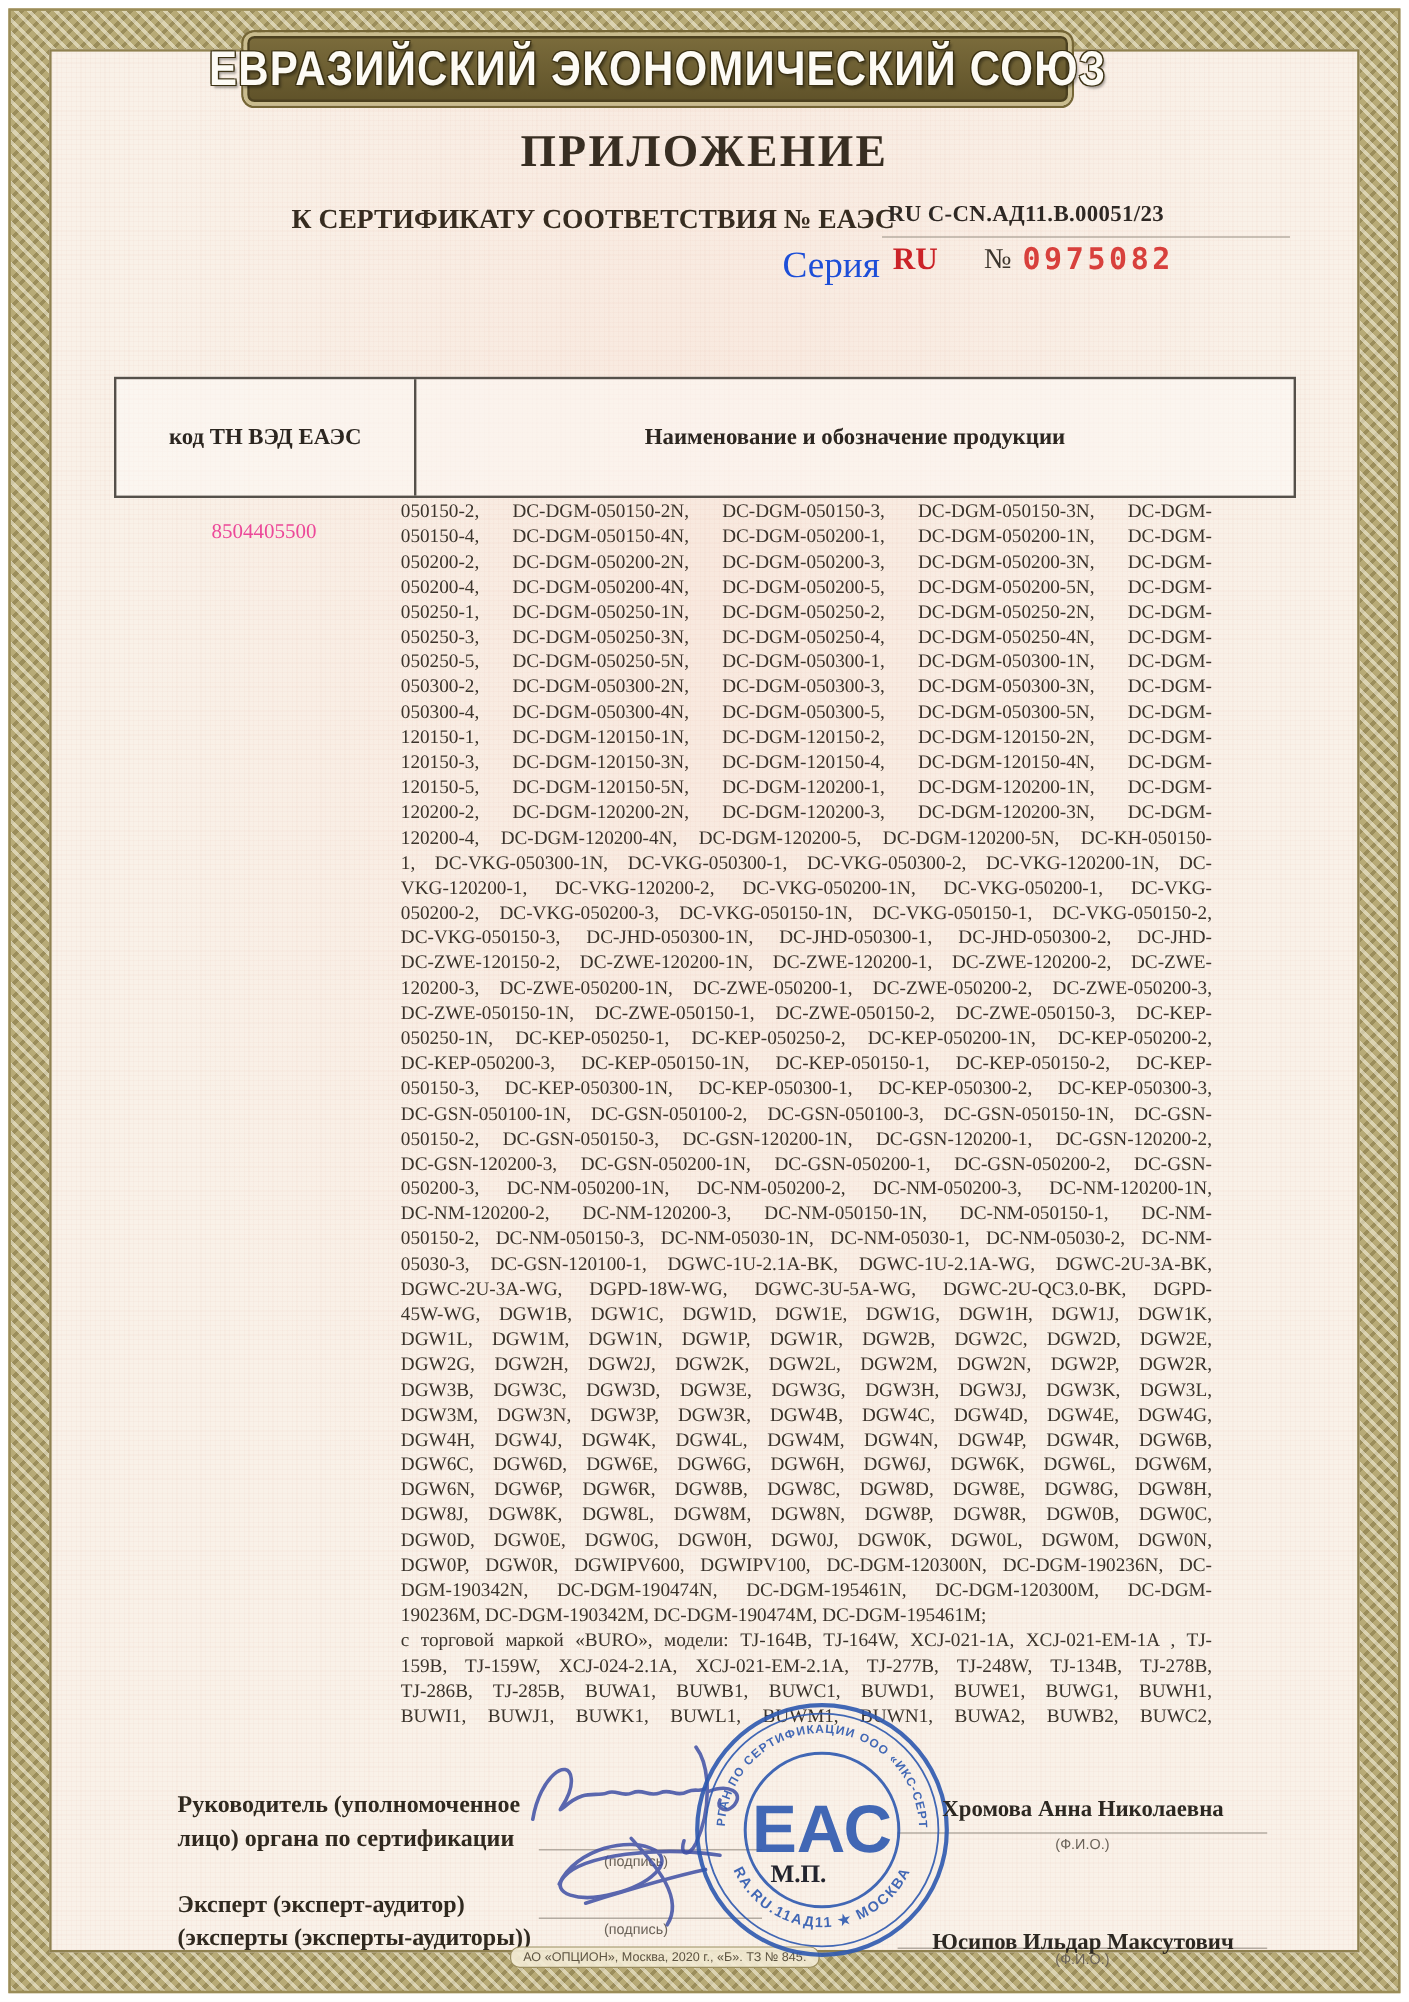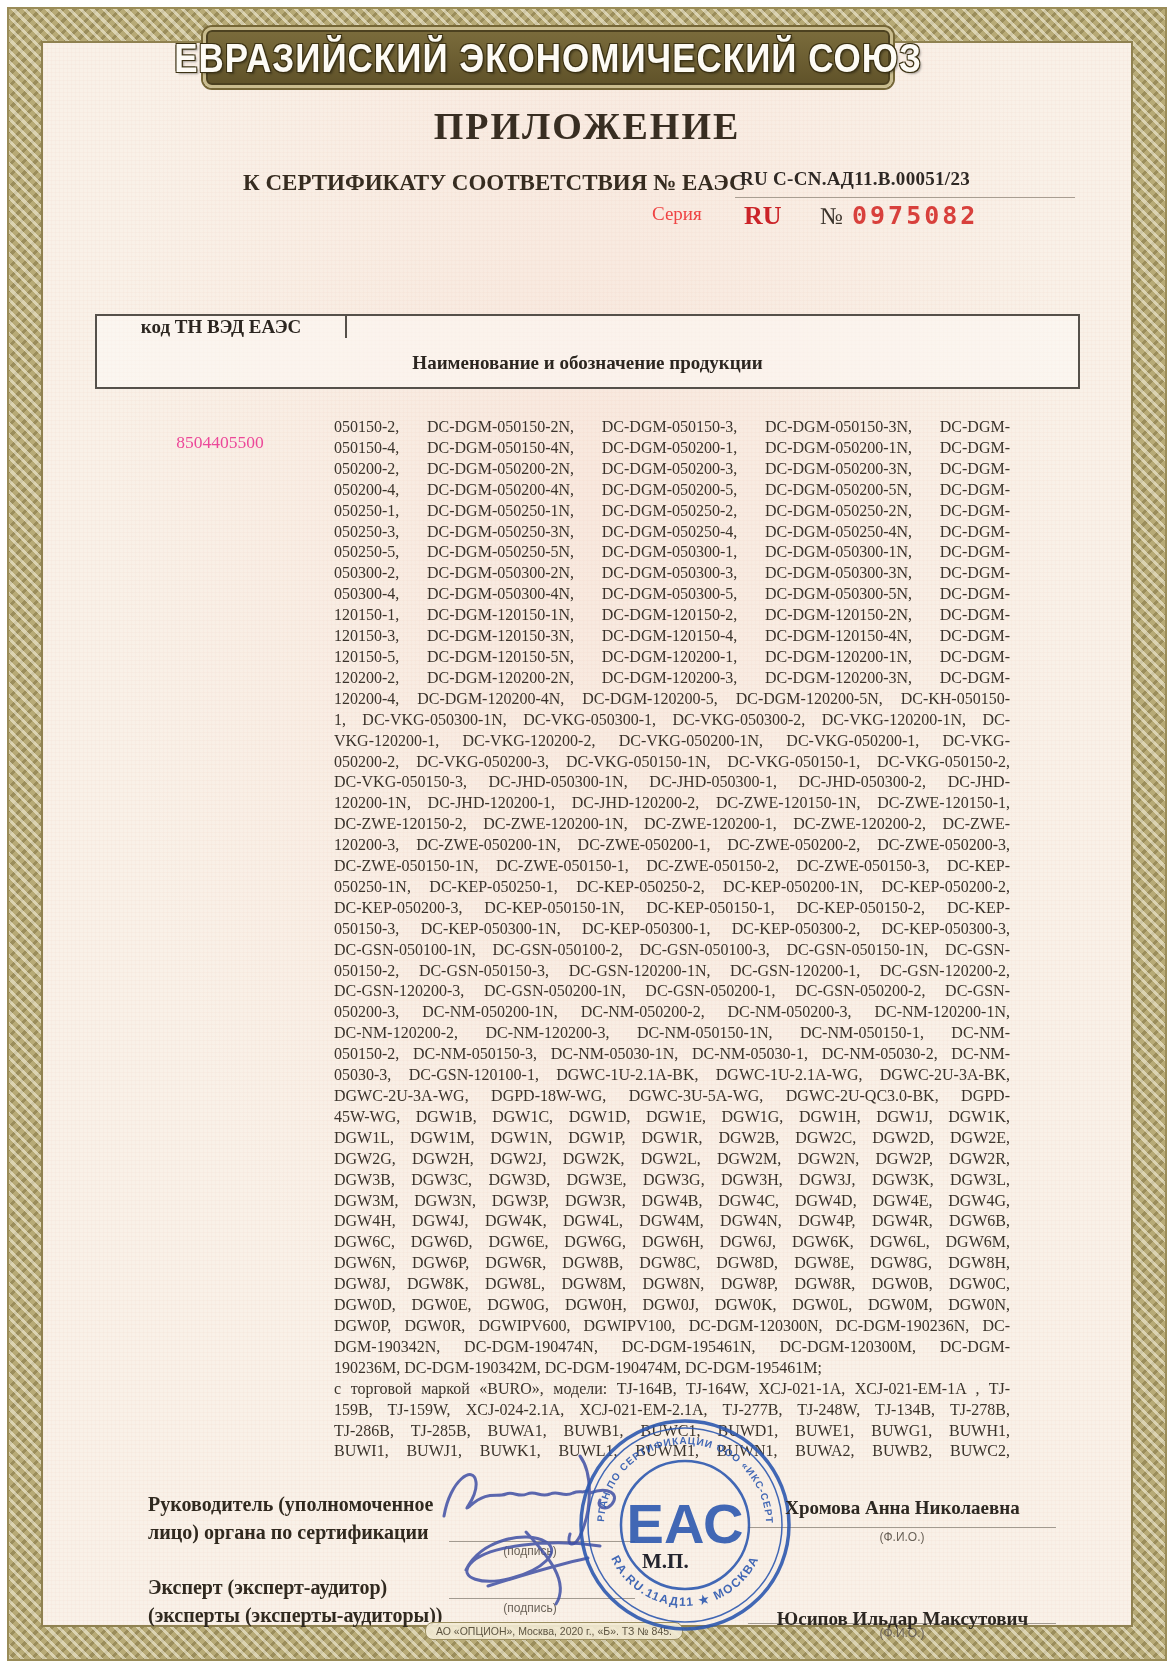--- a/index.html
+++ b/index.html
@@ -24,28 +24,28 @@
     border:3px solid #c9bc8e;box-shadow:0 0 0 2px #756636, inset 0 0 0 2px #4c4120;
     display:flex;align-items:center;justify-content:center;z-index:3;}
   .banner-text{font-family:"Liberation Sans",sans-serif;font-size:35px;font-weight:bold;
     letter-spacing:1px;color:#fdfbf5;transform:scaleY(1.16);white-space:nowrap;
     text-shadow:1px 1px 0 #3c3214,-1px -1px 0 #3c3214,1px -1px 0 #3c3214,-1px 1px 0 #3c3214,2px 2px 2px rgba(0,0,0,.35);}
   .doc-title{left:0;top:104px;width:1174px;text-align:center;font-size:38px;font-weight:bold;
     letter-spacing:2px;color:#382e22;}
   .cert-label{left:243px;top:170px;font-size:23px;font-weight:bold;color:#362c20;white-space:nowrap;}
   .cert-number{left:740px;top:168px;font-size:19px;font-weight:bold;color:#2e2824;letter-spacing:.3px;white-space:nowrap;}
   .cert-underline{left:735px;top:197px;width:340px;height:1px;background:#a89e92;}
-  .series-label{left:652px;top:203px;font-size:19px;color:#ef4444;}
+  .series-label{left:652px;top:203px;font-size:31px;color:#1d4ed8;}
   .series-value{left:744px;top:201px;font-size:26px;font-weight:bold;color:#cb2328;}
   .number-sign{left:820px;top:203px;font-size:24px;color:#3c342c;}
   .blank-number{left:852px;top:201px;font-size:25px;font-weight:bold;color:#d8403c;
     font-family:"DejaVu Sans Mono",monospace;letter-spacing:3px;}
   
-  .thead{left:95px;top:314px;width:985px;height:75px;border:2px solid #55504a;
-    background:rgba(253,250,246,.55);display:flex;box-sizing:border-box;flex-direction:column;}
+  .thead{left:95px;top:314px;width:985px;height:101px;border:2px solid #55504a;
+    background:rgba(253,250,246,.55);display:flex;box-sizing:border-box;}
   .th{display:flex;align-items:center;justify-content:center;font-weight:bold;font-size:19px;color:#2c2620;}
   .th1{width:250px;border-right:2px solid #55504a;box-sizing:border-box;}
   .th2{flex:1;}
   .tnved-code{left:95px;top:432px;width:250px;text-align:center;font-size:17.5px;color:#ec4899;}
   
   .plist{left:334px;top:417px;width:676px;font-size:16px;line-height:20.9px;color:#3a332b;}
   .pline{text-align:left;}
   .pline.fill{text-align:justify;text-align-last:justify;}
   
   .flabel{font-size:20px;font-weight:bold;color:#30291f;white-space:nowrap;}
@@ -100,21 +100,20 @@
       <div class="pline fill">050300-4, DC-DGM-050300-4N, DC-DGM-050300-5, DC-DGM-050300-5N, DC-DGM-</div>
       <div class="pline fill">120150-1, DC-DGM-120150-1N, DC-DGM-120150-2, DC-DGM-120150-2N, DC-DGM-</div>
       <div class="pline fill">120150-3, DC-DGM-120150-3N, DC-DGM-120150-4, DC-DGM-120150-4N, DC-DGM-</div>
       <div class="pline fill">120150-5, DC-DGM-120150-5N, DC-DGM-120200-1, DC-DGM-120200-1N, DC-DGM-</div>
       <div class="pline fill">120200-2, DC-DGM-120200-2N, DC-DGM-120200-3, DC-DGM-120200-3N, DC-DGM-</div>
       <div class="pline fill">120200-4, DC-DGM-120200-4N, DC-DGM-120200-5, DC-DGM-120200-5N, DC-KH-050150-</div>
       <div class="pline fill">1, DC-VKG-050300-1N, DC-VKG-050300-1, DC-VKG-050300-2, DC-VKG-120200-1N, DC-</div>
       <div class="pline fill">VKG-120200-1, DC-VKG-120200-2, DC-VKG-050200-1N, DC-VKG-050200-1, DC-VKG-</div>
       <div class="pline fill">050200-2, DC-VKG-050200-3, DC-VKG-050150-1N, DC-VKG-050150-1, DC-VKG-050150-2,</div>
       <div class="pline fill">DC-VKG-050150-3, DC-JHD-050300-1N, DC-JHD-050300-1, DC-JHD-050300-2, DC-JHD-</div>
-      <div class="pline fill">120200-1N, DC-JHD-120200-1, DC-JHD-120200-2, DC-ZWE-120150-1N, DC-ZWE-120150-1,</div>
       <div class="pline fill">DC-ZWE-120150-2, DC-ZWE-120200-1N, DC-ZWE-120200-1, DC-ZWE-120200-2, DC-ZWE-</div>
       <div class="pline fill">120200-3, DC-ZWE-050200-1N, DC-ZWE-050200-1, DC-ZWE-050200-2, DC-ZWE-050200-3,</div>
       <div class="pline fill">DC-ZWE-050150-1N, DC-ZWE-050150-1, DC-ZWE-050150-2, DC-ZWE-050150-3, DC-KEP-</div>
       <div class="pline fill">050250-1N, DC-KEP-050250-1, DC-KEP-050250-2, DC-KEP-050200-1N, DC-KEP-050200-2,</div>
       <div class="pline fill">DC-KEP-050200-3, DC-KEP-050150-1N, DC-KEP-050150-1, DC-KEP-050150-2, DC-KEP-</div>
       <div class="pline fill">050150-3, DC-KEP-050300-1N, DC-KEP-050300-1, DC-KEP-050300-2, DC-KEP-050300-3,</div>
       <div class="pline fill">DC-GSN-050100-1N, DC-GSN-050100-2, DC-GSN-050100-3, DC-GSN-050150-1N, DC-GSN-</div>
       <div class="pline fill">050150-2, DC-GSN-050150-3, DC-GSN-120200-1N, DC-GSN-120200-1, DC-GSN-120200-2,</div>
       <div class="pline fill">DC-GSN-120200-3, DC-GSN-050200-1N, DC-GSN-050200-1, DC-GSN-050200-2, DC-GSN-</div>
       <div class="pline fill">050200-3, DC-NM-050200-1N, DC-NM-050200-2, DC-NM-050200-3, DC-NM-120200-1N,</div>

